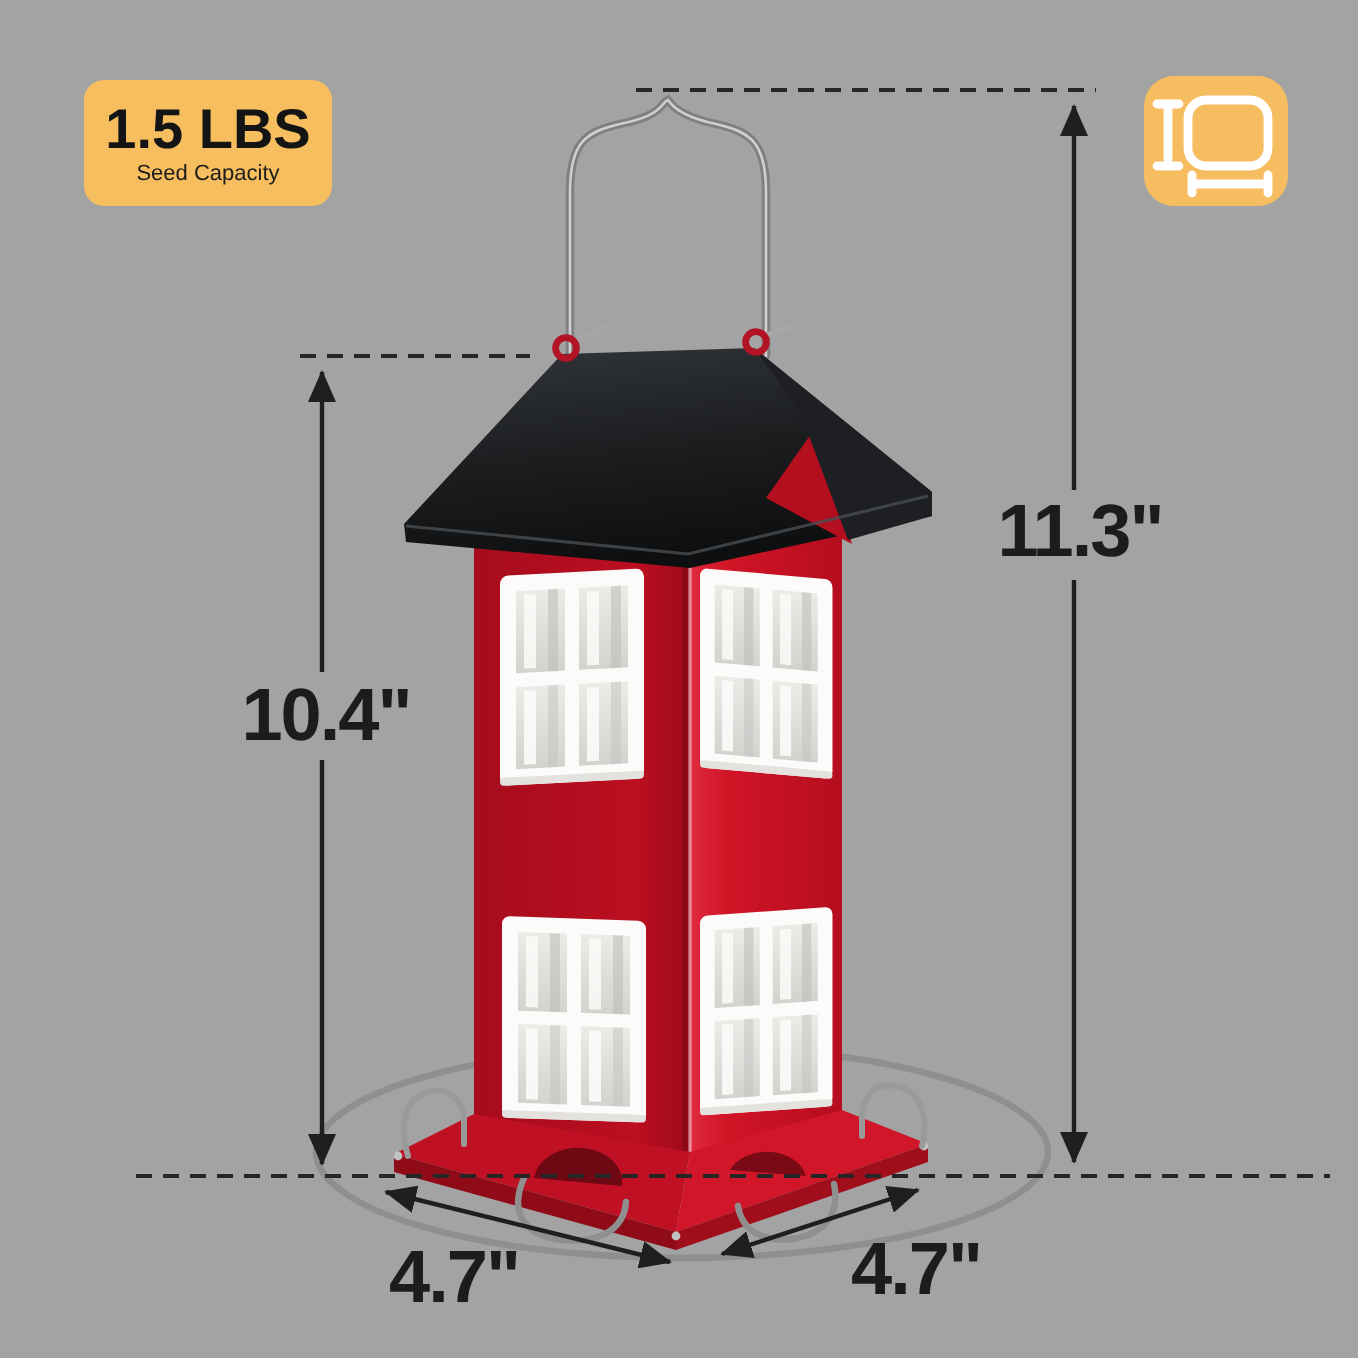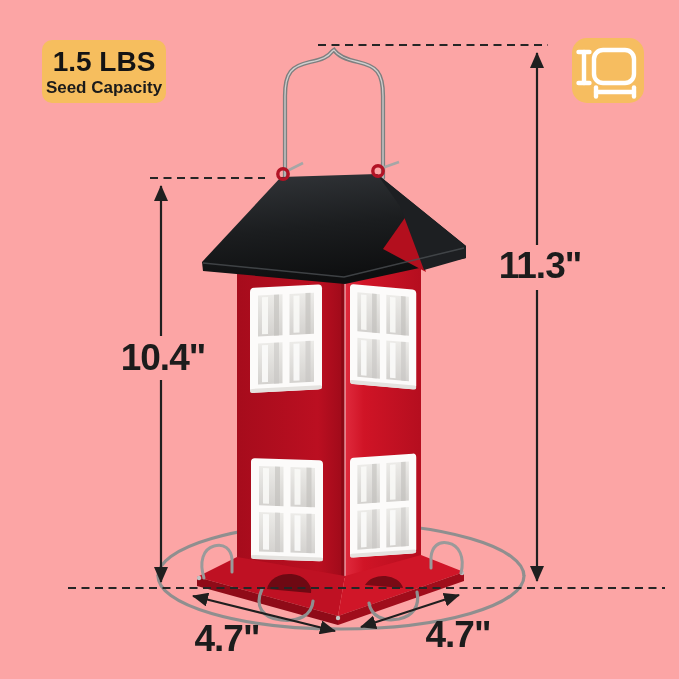--- a/index.html
+++ b/index.html
@@ -1,28 +1,28 @@
 <!DOCTYPE html>
 <html><head>
 <meta charset="utf-8">
 <style>
   html,body{margin:0;padding:0;background:#dcdcdc;}
   .stage{
     position:relative;width:679px;height:679px;overflow:hidden;
-    background:#fca5a5;
+    background:#a3a3a3;
     font-family:"Liberation Sans","DejaVu Sans",sans-serif;
   }
   .scene{position:absolute;left:0;top:0;width:679px;height:679px;}
   .badge{
     position:absolute;left:42px;top:40px;width:124px;height:63px;
     border-radius:10px;display:flex;flex-direction:column;align-items:center;justify-content:center;
     gap:3px;
   }
   .badge .cap{font-size:28px;font-weight:bold;color:#141414;line-height:1;letter-spacing:0px;}
-  .badge .sub{font-size:17px;font-weight:700;color:#1b1b1b;line-height:1;}
+  .badge .sub{font-size:11px;font-weight:400;color:#1b1b1b;line-height:1;}
   .dim-icon{
     position:absolute;left:572px;top:38px;width:72px;height:65px;border-radius:15px;
     display:flex;align-items:center;justify-content:center;
   }
   .dim-label{
     position:absolute;transform:translate(-50%,-50%);
     font-size:37px;font-weight:bold;color:#1c1c1c;letter-spacing:-1px;white-space:nowrap;
   }
 </style>
 </head>

